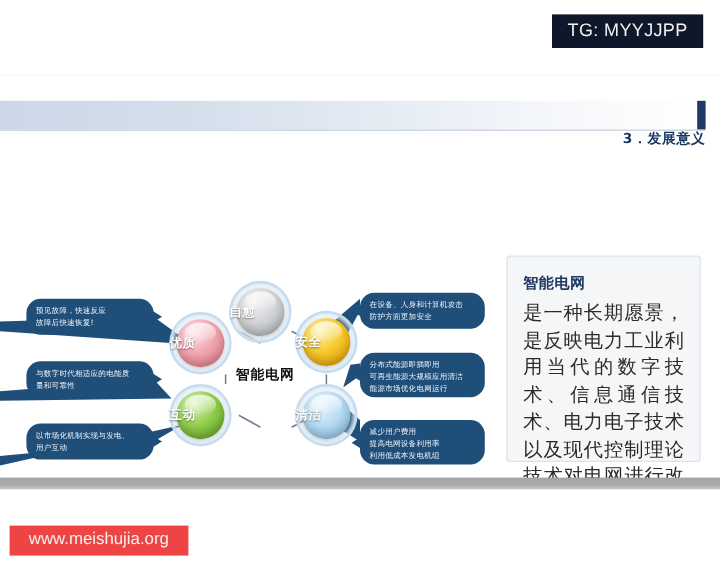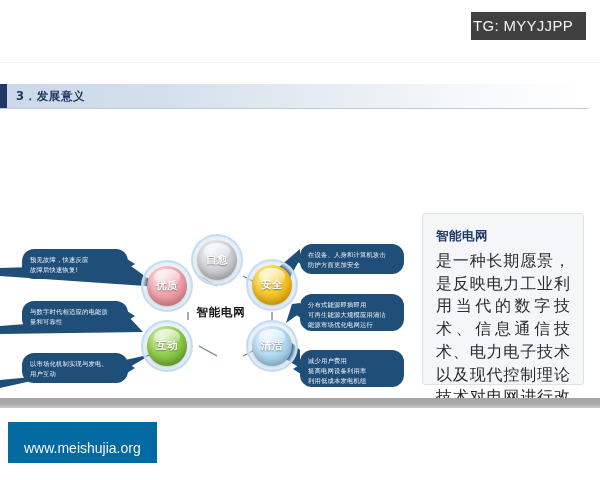--- a/index.html
+++ b/index.html
@@ -15,39 +15,39 @@
     overflow: hidden;
     font-family: "DejaVu Sans", "Liberation Sans", sans-serif;
     -webkit-font-smoothing: antialiased;
   }
 
   
   .tg-watermark {
     position: absolute;
     top: 12px;
     right: 14px;
-    background: #404040;
+    background: #0f172a;
     color: #f2f2f2;
     font-size: 15px;
     letter-spacing: 0.3px;
-    padding: 5px 13px 6px 2px;
+    padding: 5px 13px 6px 13px;
     line-height: 1.15;
     white-space: nowrap;
     font-family: "Liberation Sans", sans-serif;
   }
 
   
   .site-watermark {
     position: absolute;
     left: 8px;
     bottom: 17px;
-    background: #0369a1;
+    background: #ef4444;
     color: #f3f3f3;
     font-size: 14px;
-    padding: 18px 16px 7px 16px;
+    padding: 2px 16px 7px 16px;
     line-height: 1.15;
     white-space: nowrap;
     font-family: "Liberation Sans", sans-serif;
   }
 
   
   .slide {
     position: absolute;
     left: 0;
     top: 62px;
@@ -75,21 +75,22 @@
 
   
   .header-bar {
     position: absolute;
     left: 0;
     top: 22px;
     width: 588px;
     height: 24px;
     background: linear-gradient(to right, #ccd8e8 0%, #d5dfec 28%, #e6ecf4 55%, #f6f8fb 80%, #ffffff 100%);
     display: flex;
-    align-items: center;
+    align-items: flex-end;
+    flex-direction: column;
   }
   .header-accent {
     width: 7px;
     height: 24px;
     background: #1f3864;
     flex: 0 0 auto;
   }
   .header-title {
     margin-left: 9px;
     font-size: 11.5px;
@@ -168,21 +169,20 @@
   #callout-right-3 { left: 300px; top: 232px; width: 104px; height: 37px; }
 
   
   .node {
     position: absolute;
     width: 52px;
     height: 52px;
     border-radius: 50%;
     display: flex;
     align-items: center;
-    justify-content: center;
     box-sizing: border-box;
   }
   .node .ring {
     position: absolute;
     left: 0; top: 0;
     width: 100%; height: 100%;
     border-radius: 50%;
     box-sizing: border-box;
     border: 2.5px solid rgba(196,219,238,0.95);
     background: radial-gradient(circle at 50% 50%, rgba(255,255,255,0) 55%, rgba(215,232,246,0.85) 70%, rgba(236,245,252,0.5) 100%);

